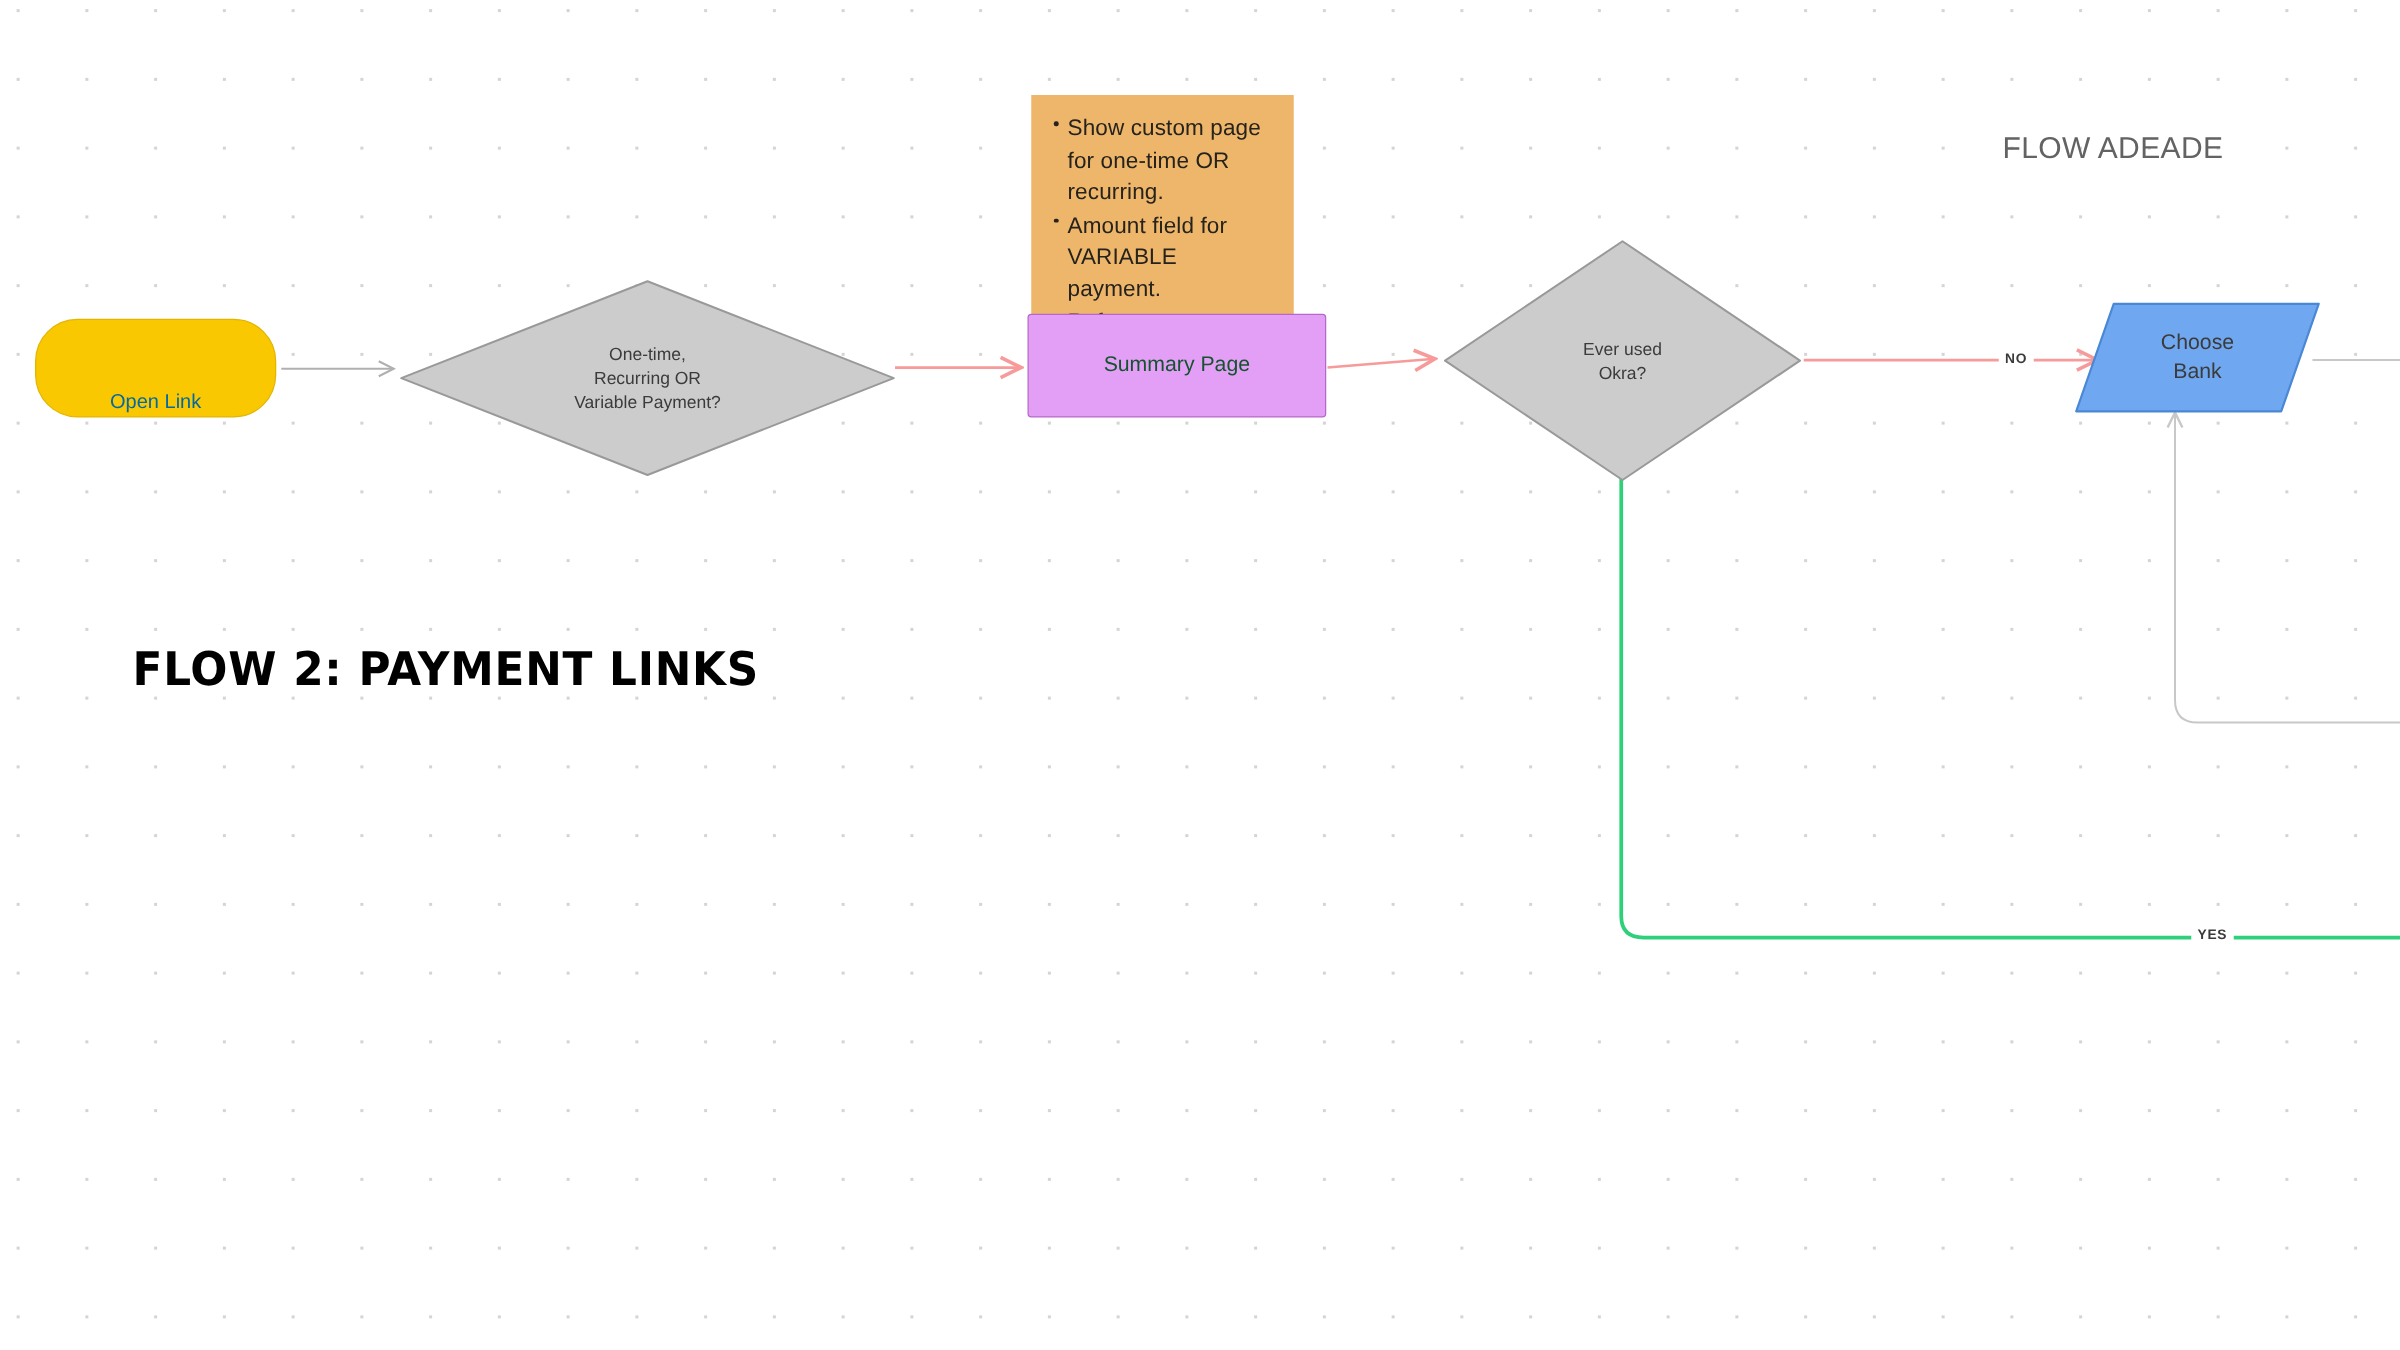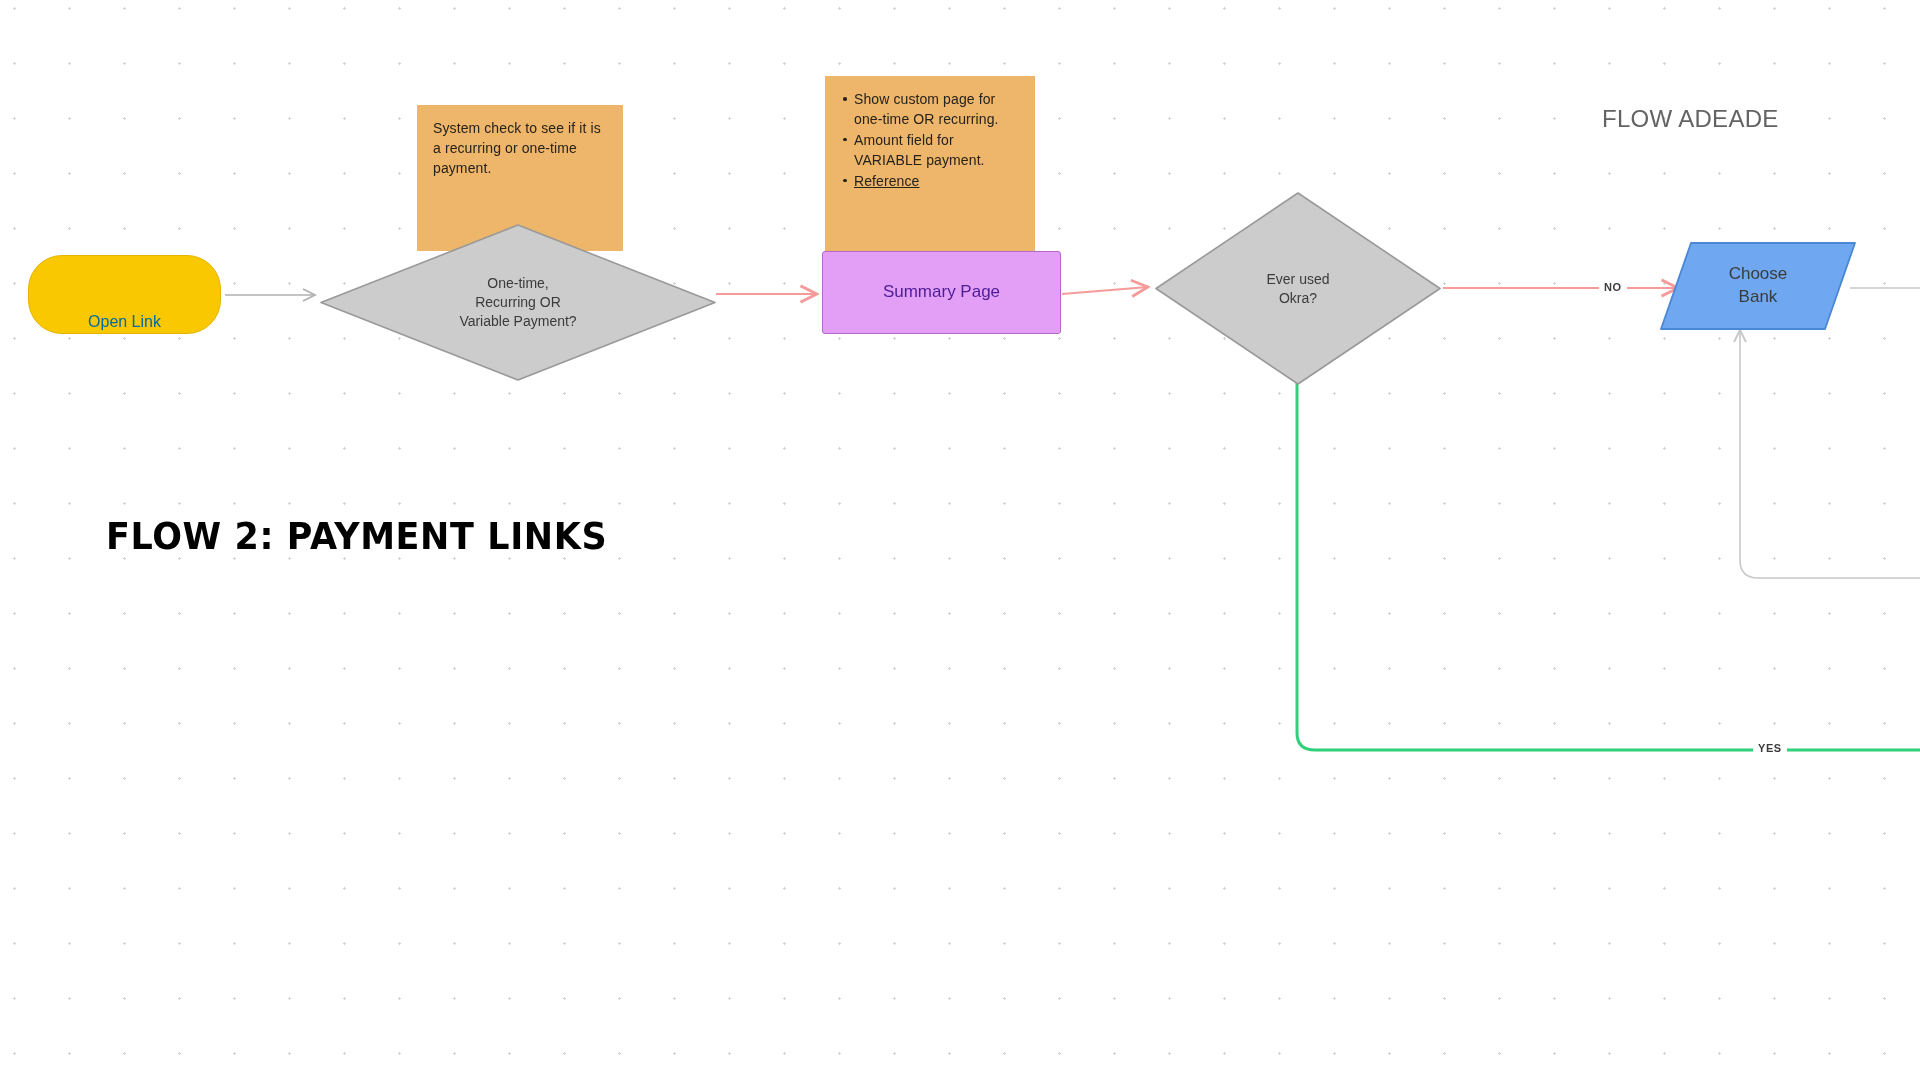--- a/index.html
+++ b/index.html
@@ -34,21 +34,21 @@
   }
   .node-layer { position: absolute; left:0; top:0; width:1920px; height:1080px; z-index: 3; }
 
   
   .sticky {
     position: absolute;
     background: #eeb66b;
     z-index: 1;
     padding: 14px 16px 12px 16px;
     color: #26221c;
-    font-size: 14px;
+    font-size: 18px;
     line-height: 1.42;
     letter-spacing: 0.1px;
   }
   .sticky ul { list-style: none; }
   .sticky li {
     position: relative;
     padding-left: 13px;
     margin-bottom: 1px;
   }
   .sticky li::before {
@@ -80,21 +80,21 @@
     border-radius: 34px;
     color: #0369a1;
     font-size: 16px;
     align-items: flex-end;
   }
 
   .node-rect {
     background: #e39ff6;
     border: 1.5px solid #b668c9;
     border-radius: 3px;
-    color: #4c1d95;
+    color: #14532d;
     font-size: 17px;
   }
 
   .diamond-wrap { position: absolute; }
   .diamond-wrap svg { position: absolute; left: 0; top: 0; }
   .diamond-label {
     position: absolute;
     left: 0; top: 0;
     width: 100%; height: 100%;
     display: flex;
@@ -155,23 +155,20 @@
     padding: 1px 5px;
     z-index: 4;
     white-space: nowrap;
   }
 </style>
 </head>
 <body>
 
 <div id="canvas">
 
-  <div class="sticky" style="left:417px; top:105px; width:206px; height:146px;">
-    <p>System check to see if it is a recurring or one-time payment.</p>
-  </div>
 
   <div class="sticky" style="left:825px; top:76px; width:210px; height:176px;">
     <ul>
       <li>
         <span>Show custom page for one-time OR recurring.</span>
       </li>
       <li>
         <span>Amount field for VARIABLE payment.</span>
       </li>
       <li>

